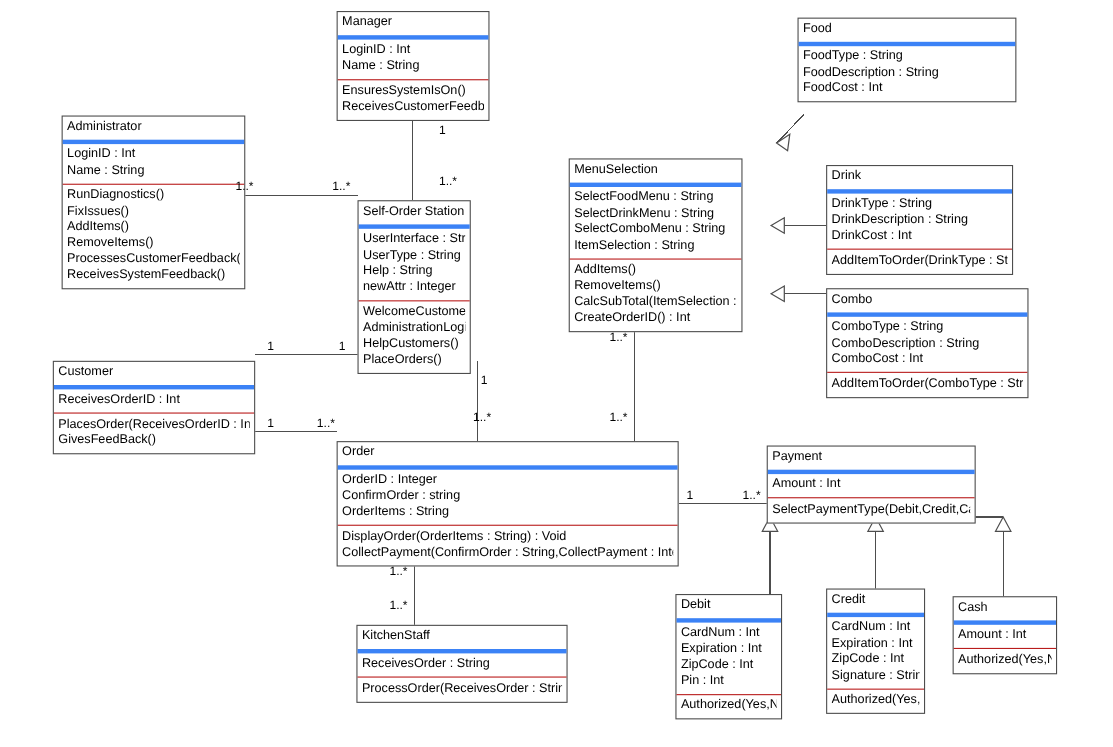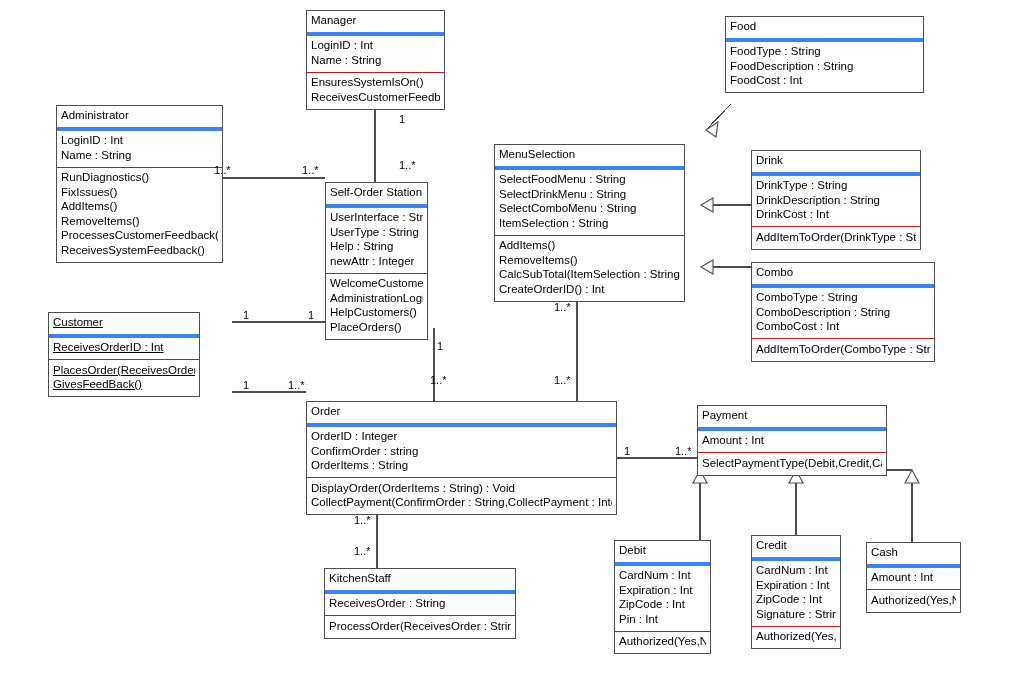--- a/index.html
+++ b/index.html
@@ -167,21 +167,21 @@
     <div class="uml-compartment">
       <div class="row">RunDiagnostics()</div>
       <div class="row">FixIssues()</div>
       <div class="row">AddItems()</div>
       <div class="row">RemoveItems()</div>
       <div class="row">ProcessesCustomerFeedback()</div>
       <div class="row">ReceivesSystemFeedback()</div>
     </div>
   </div>
 
-  <div class="uml-class" style="left:494px; top:144px; width:191px;">
+  <div class="uml-class" style="left:517px; top:144px; width:158px;">
     <div class="uml-name">MenuSelection</div>
     <div class="uml-compartment">
       <div class="row">SelectFoodMenu : String</div>
       <div class="row">SelectDrinkMenu : String</div>
       <div class="row">SelectComboMenu : String</div>
       <div class="row">ItemSelection : String</div>
     </div>
     <div class="uml-compartment">
       <div class="row">AddItems()</div>
       <div class="row">RemoveItems()</div>
@@ -223,21 +223,21 @@
     <div class="uml-compartment">
       <div class="row">ComboType : String</div>
       <div class="row">ComboDescription : String</div>
       <div class="row">ComboCost : Int</div>
     </div>
     <div class="uml-compartment">
       <div class="row">AddItemToOrder(ComboType : String)</div>
     </div>
   </div>
 
-  <div class="uml-class" style="left:48px; top:312px; width:152px;text-decoration:underline;">
+  <div class="uml-class" style="left:48px; top:328px; width:184px;">
     <div class="uml-name">Customer</div>
     <div class="uml-compartment">
       <div class="row">ReceivesOrderID : Int</div>
     </div>
     <div class="uml-compartment">
       <div class="row">PlacesOrder(ReceivesOrderID : Int) : Int</div>
       <div class="row">GivesFeedBack()</div>
     </div>
   </div>
 

